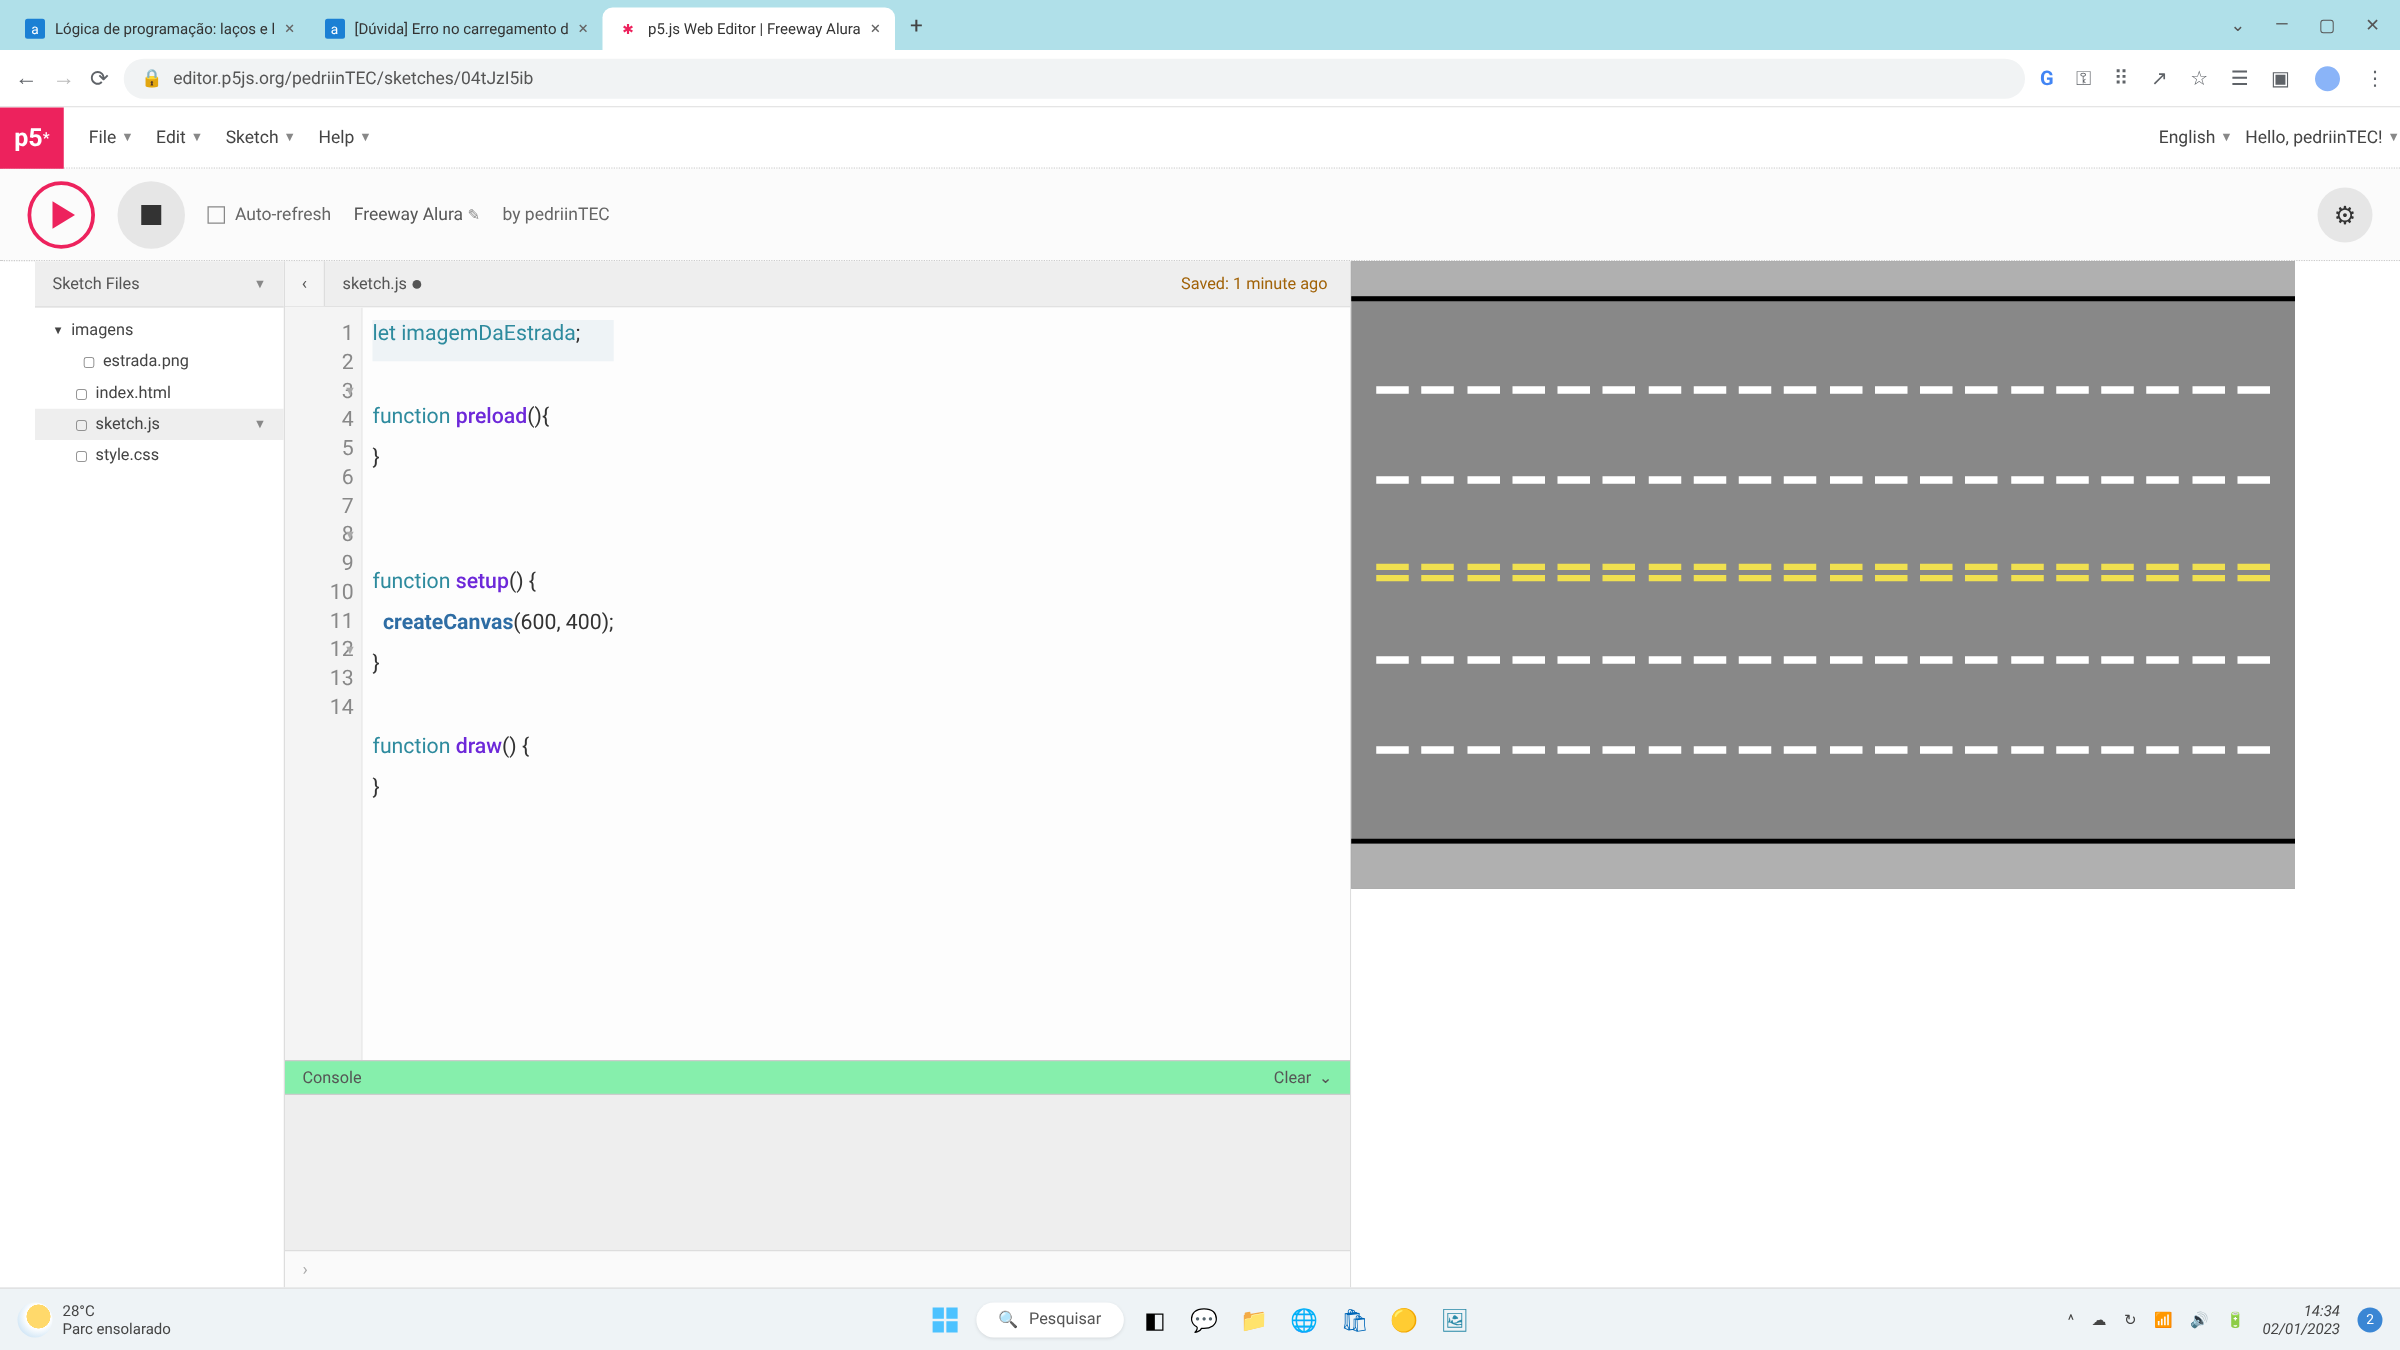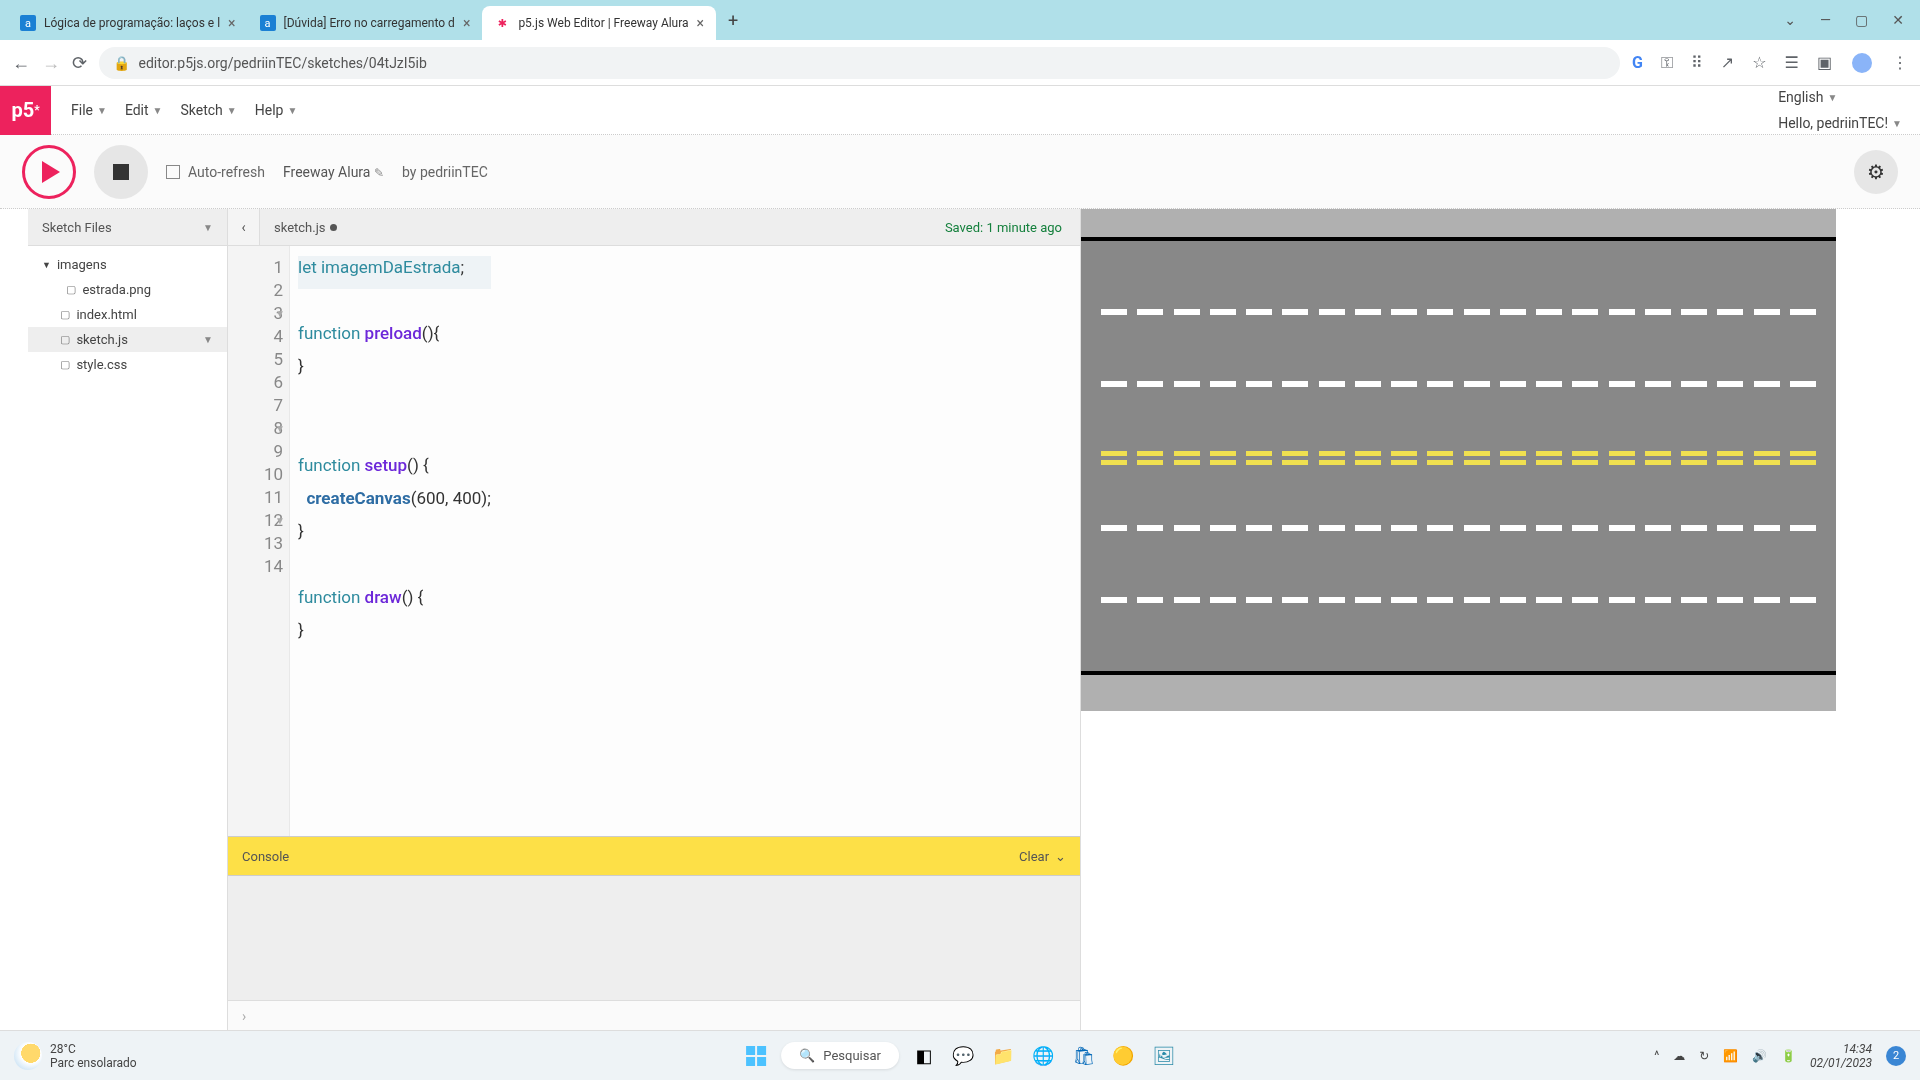--- a/index.html
+++ b/index.html
@@ -20,21 +20,21 @@
 .url-box { flex: 1; background: #f1f3f4; border-radius: 20px; height: 32px; display: flex; align-items: center; padding: 0 14px; font-size: 14px; color: #555; gap: 8px; }
 .addr-icons { display: flex; gap: 18px; align-items: center; color: #5f6368; font-size: 16px; }
 .avatar { width: 24px; height: 24px; border-radius: 50%; background: #8ab4f8; border: 2px solid #fff; }
 
 
 .p5-bar { height: 49px; background: #fff; display: flex; align-items: center; border-bottom: 1px dotted #ccc; }
 .p5-logo { width: 51px; height: 49px; background: #ed225d; color: #fff; display: flex; align-items: center; justify-content: center; font-weight: bold; font-size: 20px; }
 .p5-menu { display: flex; gap: 18px; padding: 0 20px; font-size: 14px; color: #444; }
 .p5-menu-item { display: flex; align-items: center; gap: 4px; }
 .caret { font-size: 10px; color: #888; }
-.p5-right { margin-left: auto; display: flex; gap: 10px; padding-right: 18px; font-size: 14px; color: #444; flex-direction: column; }
+.p5-right { margin-left: auto; display: flex; gap: 10px; font-size: 14px; color: #444; }
 
 
 .ctrl-bar { height: 74px; display: flex; align-items: center; padding: 0 22px; gap: 18px; border-bottom: 1px dotted #ccc; background: #fbfbfb; }
 .play { width: 54px; height: 54px; border-radius: 50%; border: 3px solid #ed225d; display: flex; align-items: center; justify-content: center; }
 .play::after { content: ""; border-left: 18px solid #ed225d; border-top: 11px solid transparent; border-bottom: 11px solid transparent; margin-left: 4px; }
 .stop { width: 54px; height: 54px; border-radius: 50%; background: #e6e6e6; display: flex; align-items: center; justify-content: center; }
 .stop::after { content: ""; width: 16px; height: 16px; background: #333; }
 .autoref { display: flex; align-items: center; gap: 8px; font-size: 14px; color: #666; }
 .checkbox { width: 14px; height: 14px; border: 1.5px solid #888; }
 .sketch-name { font-size: 14px; color: #555; }
@@ -53,37 +53,37 @@
 .sb-item.sel { background: #eee; }
 .tree-caret { font-size: 9px; }
 .file-ico { font-size: 11px; color: #777; }
 .item-caret { margin-left: auto; font-size: 10px; color: #888; }
 
 .editor-col { flex: 1; display: flex; flex-direction: column; min-width: 0; }
 .tab-row { height: 37px; background: #eee; display: flex; align-items: center; border-bottom: 1px solid #ddd; font-size: 13px; color: #555; }
 .collapse-btn { width: 32px; height: 100%; display: flex; align-items: center; justify-content: center; border-right: 1px solid #ddd; background: #f4f4f4; font-size: 14px; }
 .file-tab { padding: 0 14px; display: flex; align-items: center; gap: 4px; }
 .dot { width: 7px; height: 7px; border-radius: 50%; background: #555; }
-.saved { margin-left: auto; padding-right: 18px; color: #15803d; font-size: 13px; }
+.saved { margin-left: auto; padding-right: 18px; color: #a16207; font-size: 13px; }
 
 .code-area { flex: 1; display: flex; background: #fdfdfd; font-family: "Consolas", "Menlo", monospace; font-size: 17px; line-height: 23px; overflow: hidden; }
 .gutter { width: 62px; background: #f4f4f4; text-align: right; color: #888; padding: 10px 6px 0 0; border-right: 1px solid #e8e8e8; }
 .gut-line { height: 23px; position: relative; }
 .fold { position: absolute; right: -2px; color: #aaa; font-size: 10px; }
 .code { padding: 10px 0 0 8px; }
 .code-line { height: 33px; white-space: pre; }
 .line-hl { background: #eef3f6; }
 .kw { color: #2e8b9e; } 
 .fn { color: #6d28d9; font-weight: 500; } 
 .builtin { color: #2e6da4; font-weight: bold; } 
 .var { color: #2e8b9e; }
 .str { color: #4a944a; }
 .punc { color: #333; }
 
-.console-head { height: 40px; background: #fde047; display: flex; align-items: center; padding: 0 14px; font-size: 13px; color: #555; border-top: 1px solid #ccc; border-bottom: 1px solid #ccc; }
+.console-head { height: 28px; background: #86efac; display: flex; align-items: center; padding: 0 14px; font-size: 13px; color: #555; border-top: 1px solid #ccc; border-bottom: 1px solid #ccc; }
 .clear { margin-left: auto; display: flex; align-items: center; gap: 6px; }
 .console-body { height: 124px; background: #eeeeee; }
 .console-input { height: 30px; background: #fafafa; border-top: 1px solid #ddd; padding: 0 14px; color: #aaa; font-size: 14px; display: flex; align-items: center; }
 
 .preview-col { width: 840px; border-left: 1px solid #ddd; display: flex; flex-direction: column; background: #fff; }
 .preview-head { height: 37px; display: flex; align-items: center; padding: 0 14px; font-size: 13px; color: #555; border-bottom: 1px solid #ddd; background: #fff; }
 .preview-body { flex: 1; background: #fff; padding: 0; }
 .road { width: 755px; height: 502px; background: #888; position: relative; }
 .road-border { position: absolute; left: 0; right: 0; background: #000; }
 .road-shoulder { position: absolute; left: 0; right: 0; background: #b0b0b0; }

